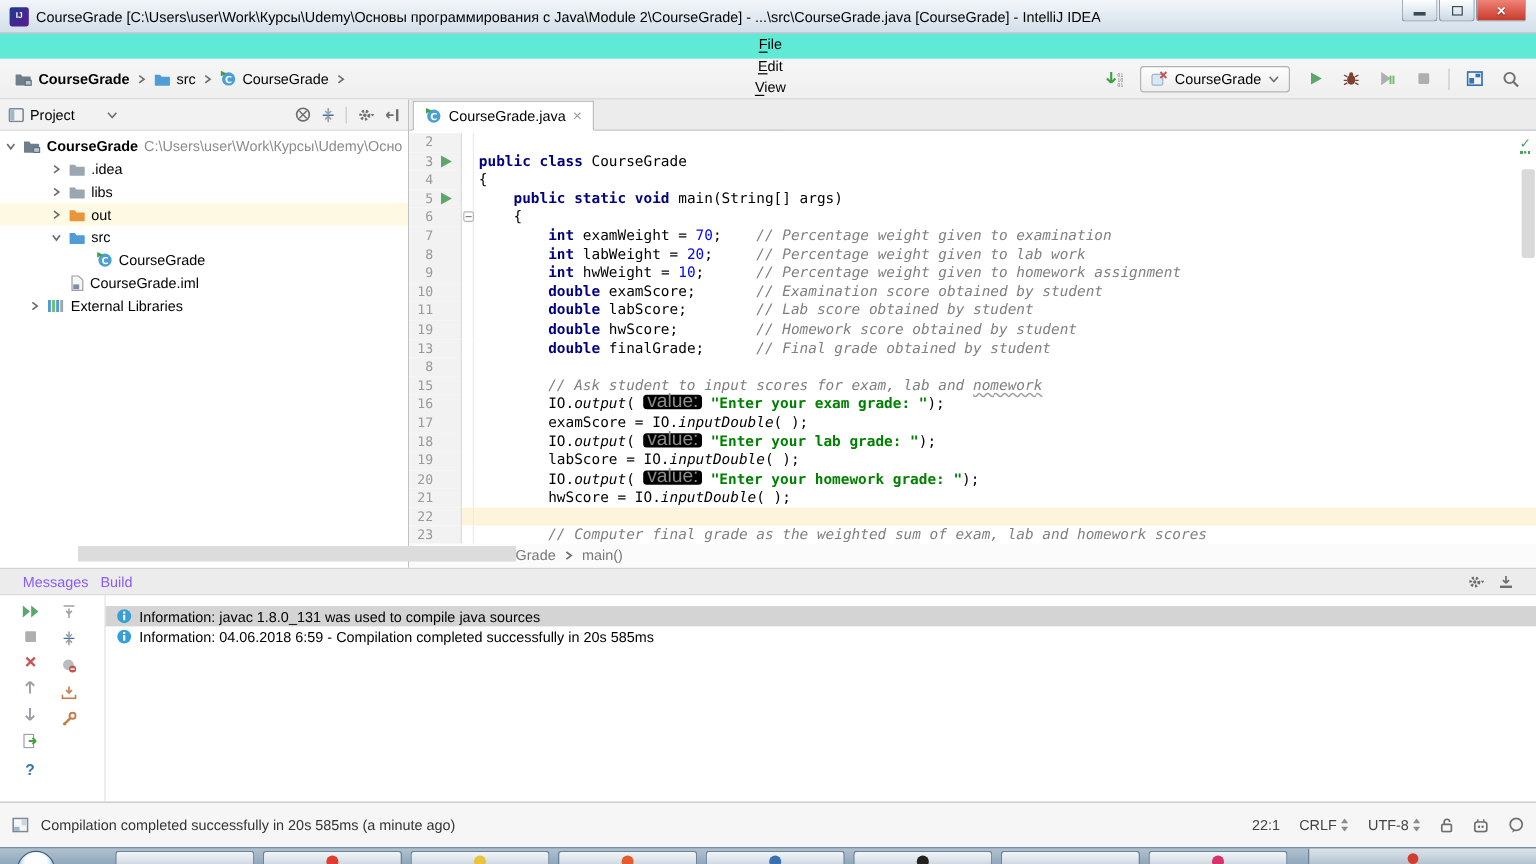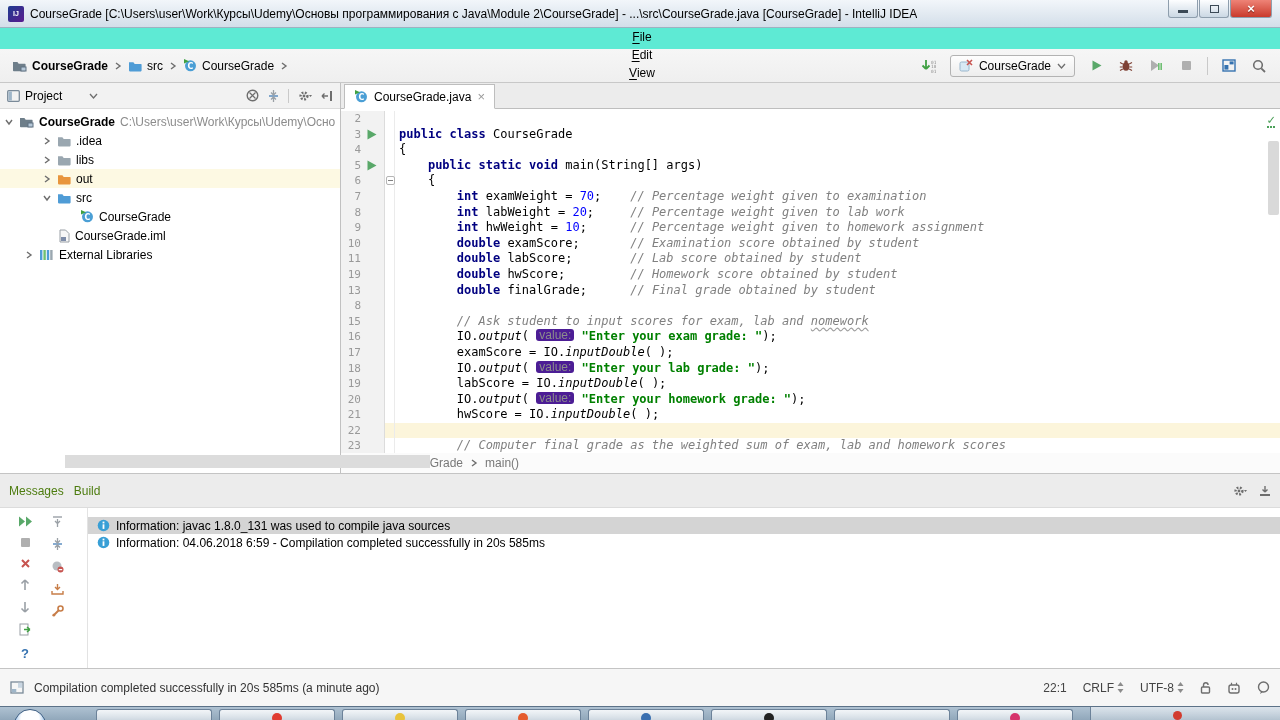--- a/index.html
+++ b/index.html
@@ -64,32 +64,32 @@
   .fold-box { position:absolute; left:1px; top:3px; width:9px; height:9px; background:#fff; border:1px solid #B5B5B5; border-radius:2px; }
   .fold-box::after { content:""; position:absolute; left:1px; top:3px; width:5px; height:1px; background:#808080; }
   .ecode { flex:1; white-space:pre; padding-left:4px; }
   .eline.caret .ecode, .eline.caret .foldcol { background:var(--caret); }
   .t-kw { color:var(--kw); font-weight:bold; }
   .t-num { color:var(--num); }
   .t-cm { color:var(--cm); font-style:italic; }
   .t-cmu { color:var(--cm); font-style:italic; text-decoration:underline wavy #9E9E9E; text-underline-offset:2px; }
   .t-str { color:var(--str); font-weight:bold; }
   .t-it { font-style:italic; }
-  .t-hint { display:inline-block; background:#4c1d95; color:#8C8C8C; border-radius:3px; font-family:"Liberation Sans",sans-serif;
-            font-size:12px; line-height:12px; padding:0 3px; vertical-align:1px; font-style:normal; font-weight:normal; }
+  .t-hint { display:inline-block; background:#000000; color:#8C8C8C; border-radius:3px; font-family:"Liberation Sans",sans-serif;
+            font-size:16px; line-height:12px; padding:0 3px; vertical-align:1px; font-style:normal; font-weight:normal; }
   .vscroll { position:absolute; right:1px; top:32px; width:11px; height:74px; background:#D9D9D9; border-radius:2px; }
   .inspect-ok { position:absolute; right:5px; top:4px; color:#4DA15A; font-size:13px; font-weight:bold; border-bottom:2px dotted #4DA15A; line-height:13px; }
 
   .ebreadcrumb { height:20px; display:flex; align-items:center; gap:7px; padding-left:50px; color:#787878; background:#FBFBFB; }
 
   .hbar-artifact { position:absolute; left:65px; top:372px; width:365px; height:13px; background:#DCDCDC; }
 
   
   .messages { height:195px; border-top:1px solid #C4C4C4; display:flex; flex-direction:column; background:#fff; }
-  .msg-header { height:34px; background:#ECECEC; border-bottom:1px solid #DCDCDC; display:flex; align-items:center; padding:0 9px; gap:10px; color:#4d7c0f; }
+  .msg-header { height:22px; background:#ECECEC; border-bottom:1px solid #DCDCDC; display:flex; align-items:center; padding:0 19px; gap:10px; color:#8b5cf6; }
   .mh-icons { margin-left:auto; display:flex; align-items:center; gap:12px; }
   .msg-body { flex:1; display:flex; min-height:0; }
   .msg-toolbar { width:88px; border-right:1px solid #E3E3E3; display:flex; padding:8px 0 0 14px; gap:10px; }
   .msg-colicons { display:flex; flex-direction:column; gap:10px; width:22px; align-items:center; }
   .msg-rows { flex:1; padding-top:9px; }
   .msg-row { height:17px; display:flex; align-items:center; gap:6px; padding-left:9px; }
   .msg-row.selected { background:var(--selrow); }
 
   
   .statusbar { height:38px; border-top:1px solid #C4C4C4; background:#F6F6F6; display:flex; align-items:center; padding:0 10px; gap:10px; color:#333; }

